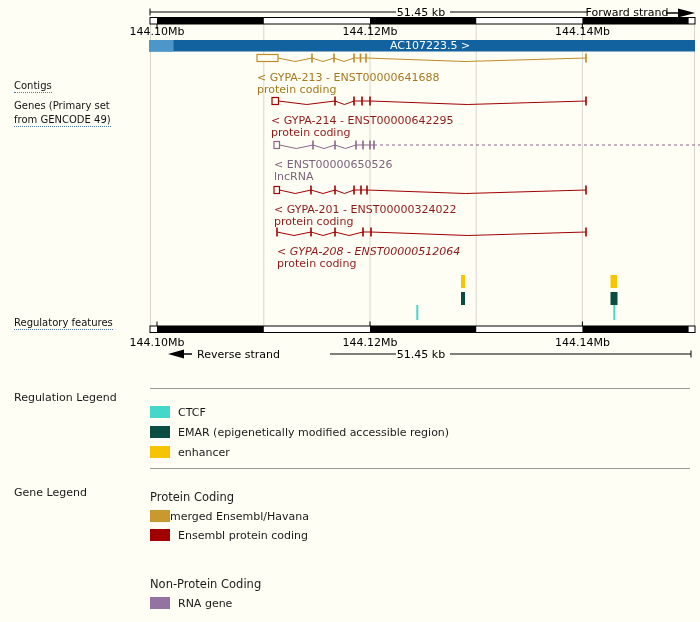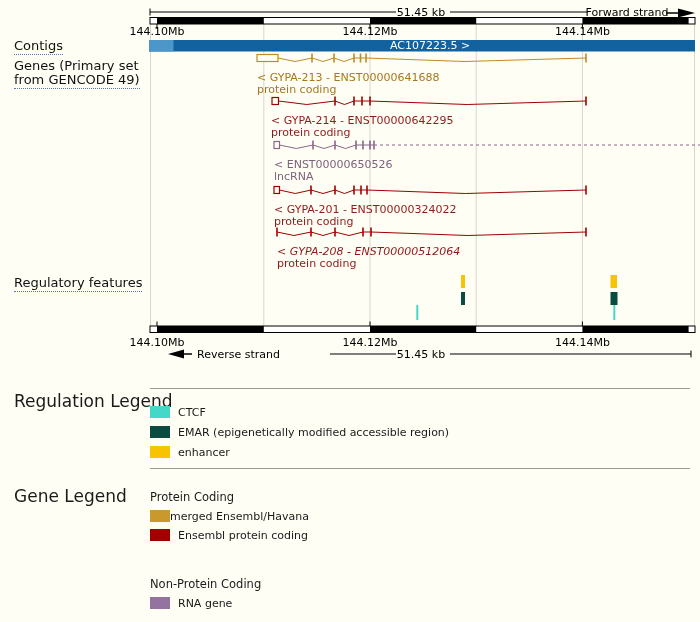--- a/index.html
+++ b/index.html
@@ -2,24 +2,24 @@
 <html><head>
 <meta charset="utf-8">
 <style>
   html,body{margin:0;padding:0;}
   #app{
     position:relative;width:700px;height:622px;overflow:hidden;
     font-family:"DejaVu Sans","Liberation Sans",sans-serif;
     font-size:11px;color:#1a1a1a;
   }
   .abs{position:absolute;}
-  .track-label{font-size:13px;line-height:14px;color:#111;}
+  .track-label{font-size:10px;line-height:14px;color:#111;margin-top:40px;}
   .dotted{border-bottom:1px dotted #5577aa;padding-bottom:1px;}
   .hr{height:0;border-top:1px solid #9a9a94;width:540px;left:150px;}
-  .legend-title{font-size:17px;}
+  .legend-title{font-size:11px;}
   .swatch{position:absolute;width:20px;height:12px;}
   .legend-label{position:absolute;font-size:11px;}
   .section-title{position:absolute;font-size:11.5px;}
   .t-label{position:absolute;font-size:11px;line-height:12px;white-space:nowrap;}
   svg text{font-family:"DejaVu Sans","Liberation Sans",sans-serif;}
 </style>
 </head>
 <body>
 
 <div id="app" style="background: rgb(255, 254, 245);">

